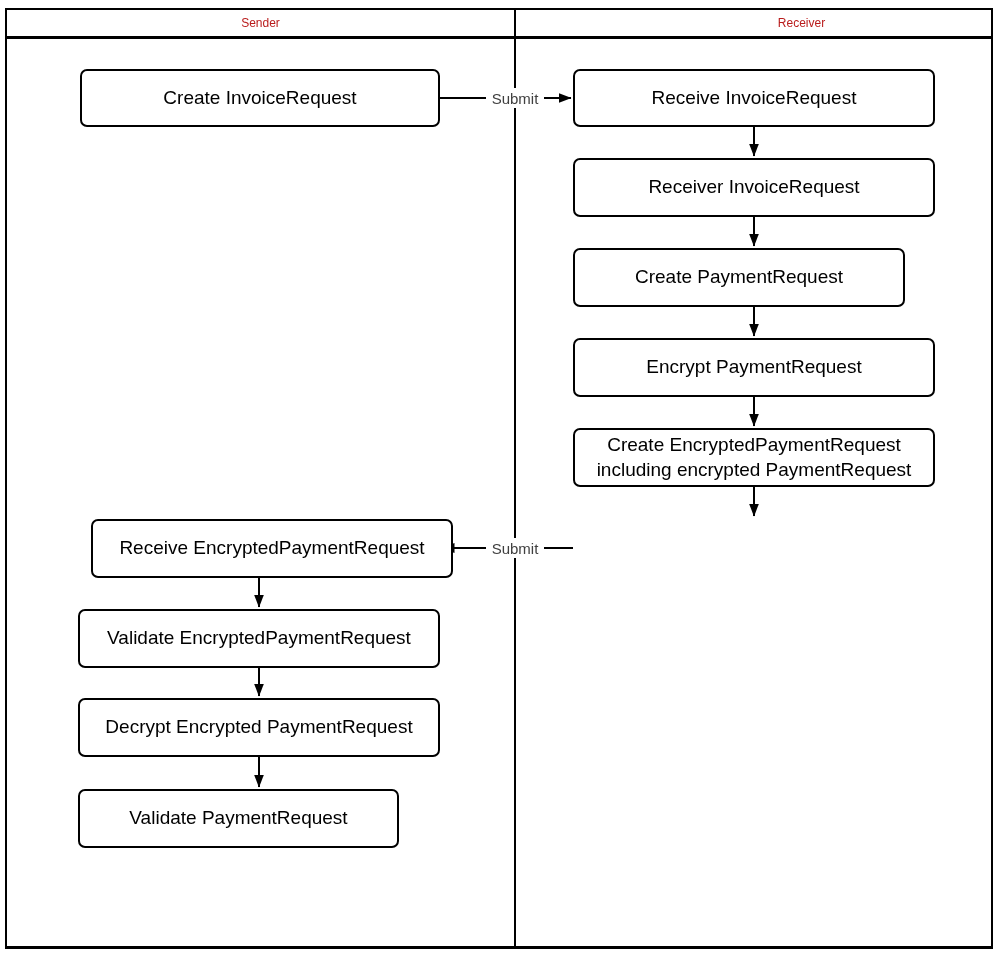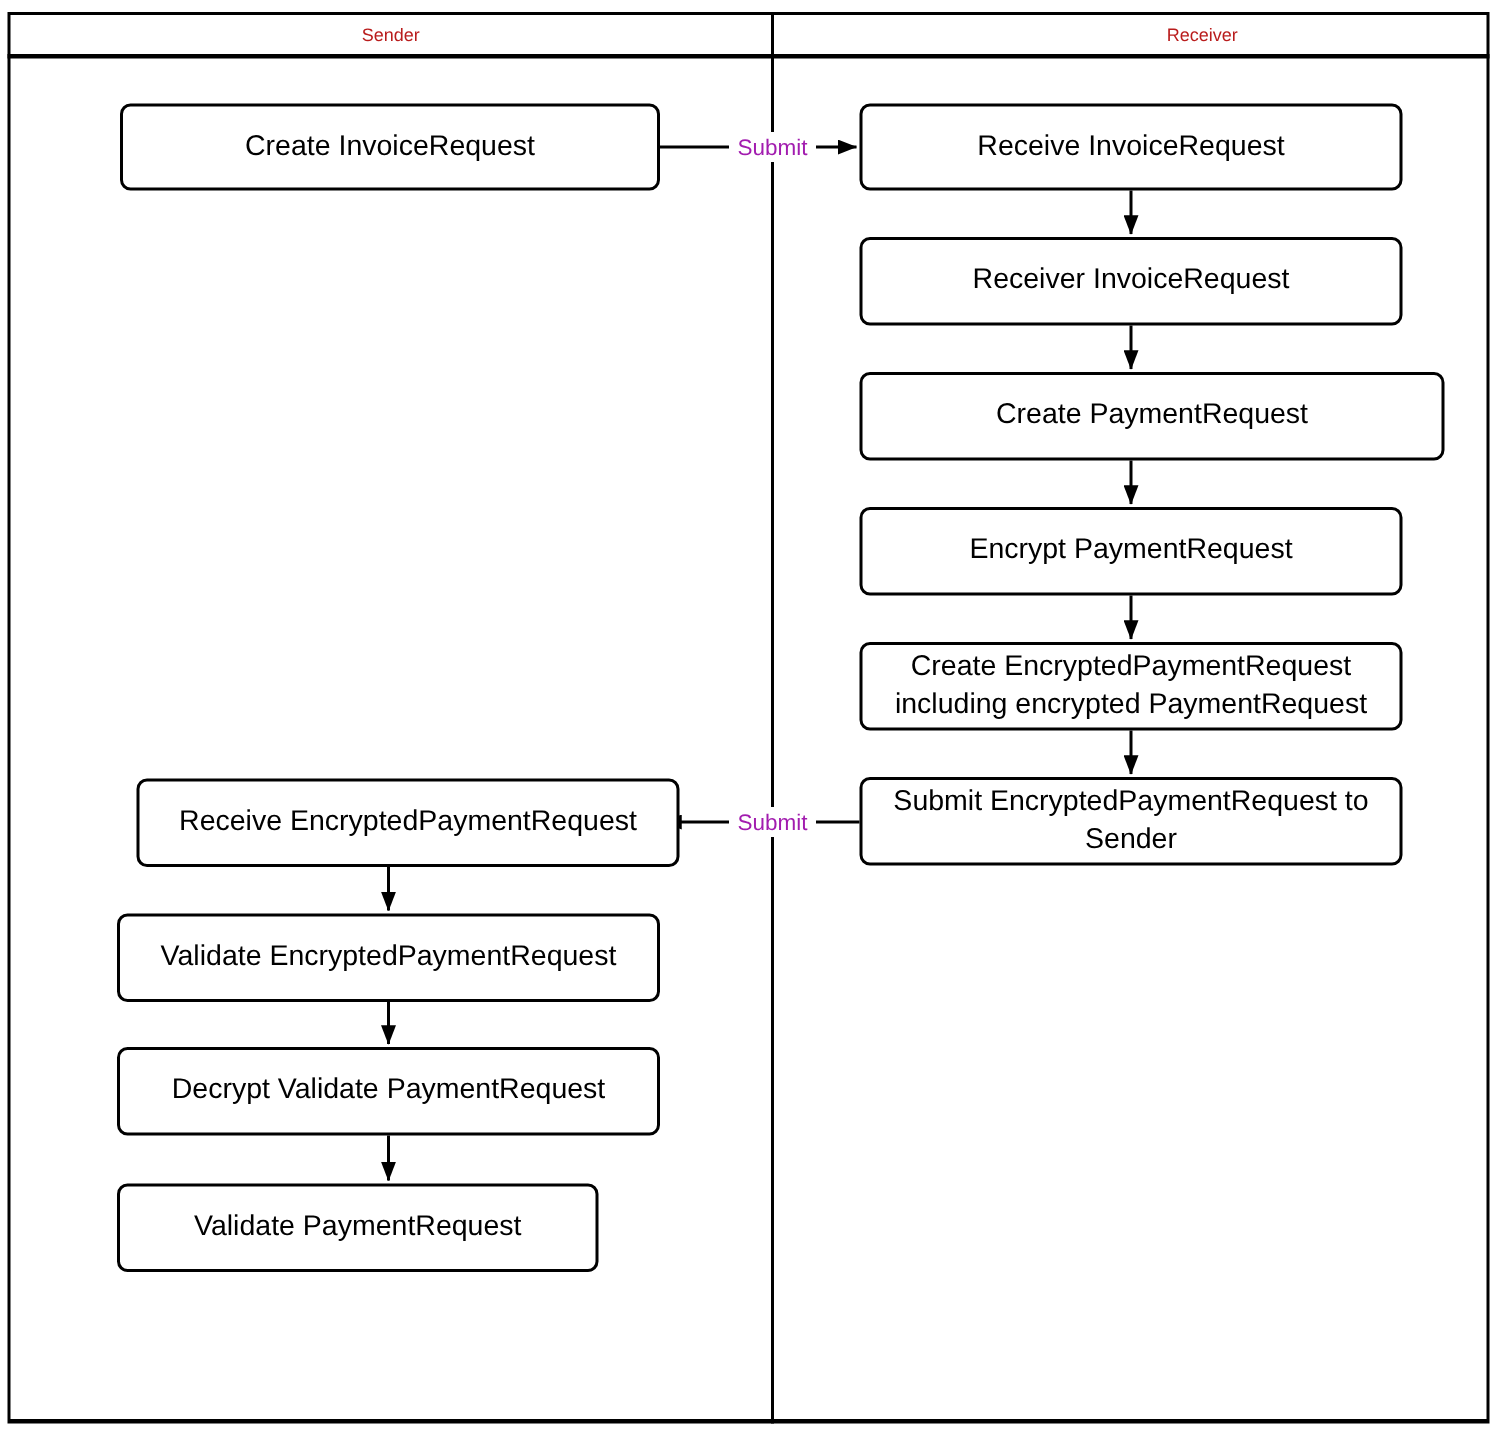--- a/index.html
+++ b/index.html
@@ -65,21 +65,21 @@
     z-index: 2;
   }
   .edge-label {
     position: absolute;
     height: 20px;
     display: flex;
     align-items: center;
     justify-content: center;
     background: #ffffff;
     font-size: 15px;
-    color: #a21caf;
+    color: #404040;
     z-index: 3;
     white-space: nowrap;
   }
   .node {
     position: absolute;
     box-sizing: border-box;
     border: 2px solid #000000;
     border-radius: 7px;
     background: #ffffff;
     display: flex;
@@ -126,23 +126,22 @@
     <line x1="259" y1="668" x2="259" y2="696" stroke="#000000" stroke-width="2" marker-end="url(#arrowhead)"></line>
     <line x1="259" y1="757" x2="259" y2="787" stroke="#000000" stroke-width="2" marker-end="url(#arrowhead)"></line>
   </svg>
 
   <div class="edge-label" style="left:486px; top:88px; width:58px;">Submit</div>
   <div class="edge-label" style="left:486px; top:538px; width:58px;">Submit</div>
 
   <div class="node" style="left:80px; top:69px; width:360px; height:58px;">Create InvoiceRequest</div>
   <div class="node" style="left:91px; top:519px; width:362px; height:59px;">Receive EncryptedPaymentRequest</div>
   <div class="node" style="left:78px; top:609px; width:362px; height:59px;">Validate EncryptedPaymentRequest</div>
-  <div class="node" style="left:78px; top:698px; width:362px; height:59px;">Decrypt Validate PaymentRequest</div>
+  <div class="node" style="left:78px; top:698px; width:362px; height:59px;">Decrypt Encrypted PaymentRequest</div>
   <div class="node" style="left:78px; top:789px; width:321px; height:59px;">Validate PaymentRequest</div>
 
   <div class="node" style="left:573px; top:69px; width:362px; height:58px;">Receive InvoiceRequest</div>
   <div class="node" style="left:573px; top:158px; width:362px; height:59px;">Receiver InvoiceRequest</div>
-  <div class="node" style="left:573px; top:248px; width:390px; height:59px;">Create PaymentRequest</div>
+  <div class="node" style="left:573px; top:248px; width:332px; height:59px;">Create PaymentRequest</div>
   <div class="node" style="left:573px; top:338px; width:362px; height:59px;">Encrypt PaymentRequest</div>
   <div class="node" style="left:573px; top:428px; width:362px; height:59px;">Create EncryptedPaymentRequest including encrypted PaymentRequest</div>
-  <div class="node" style="left:573px; top:518px; width:362px; height:59px;">Submit EncryptedPaymentRequest to Sender</div>
 
 </div>
 
 </body></html>

